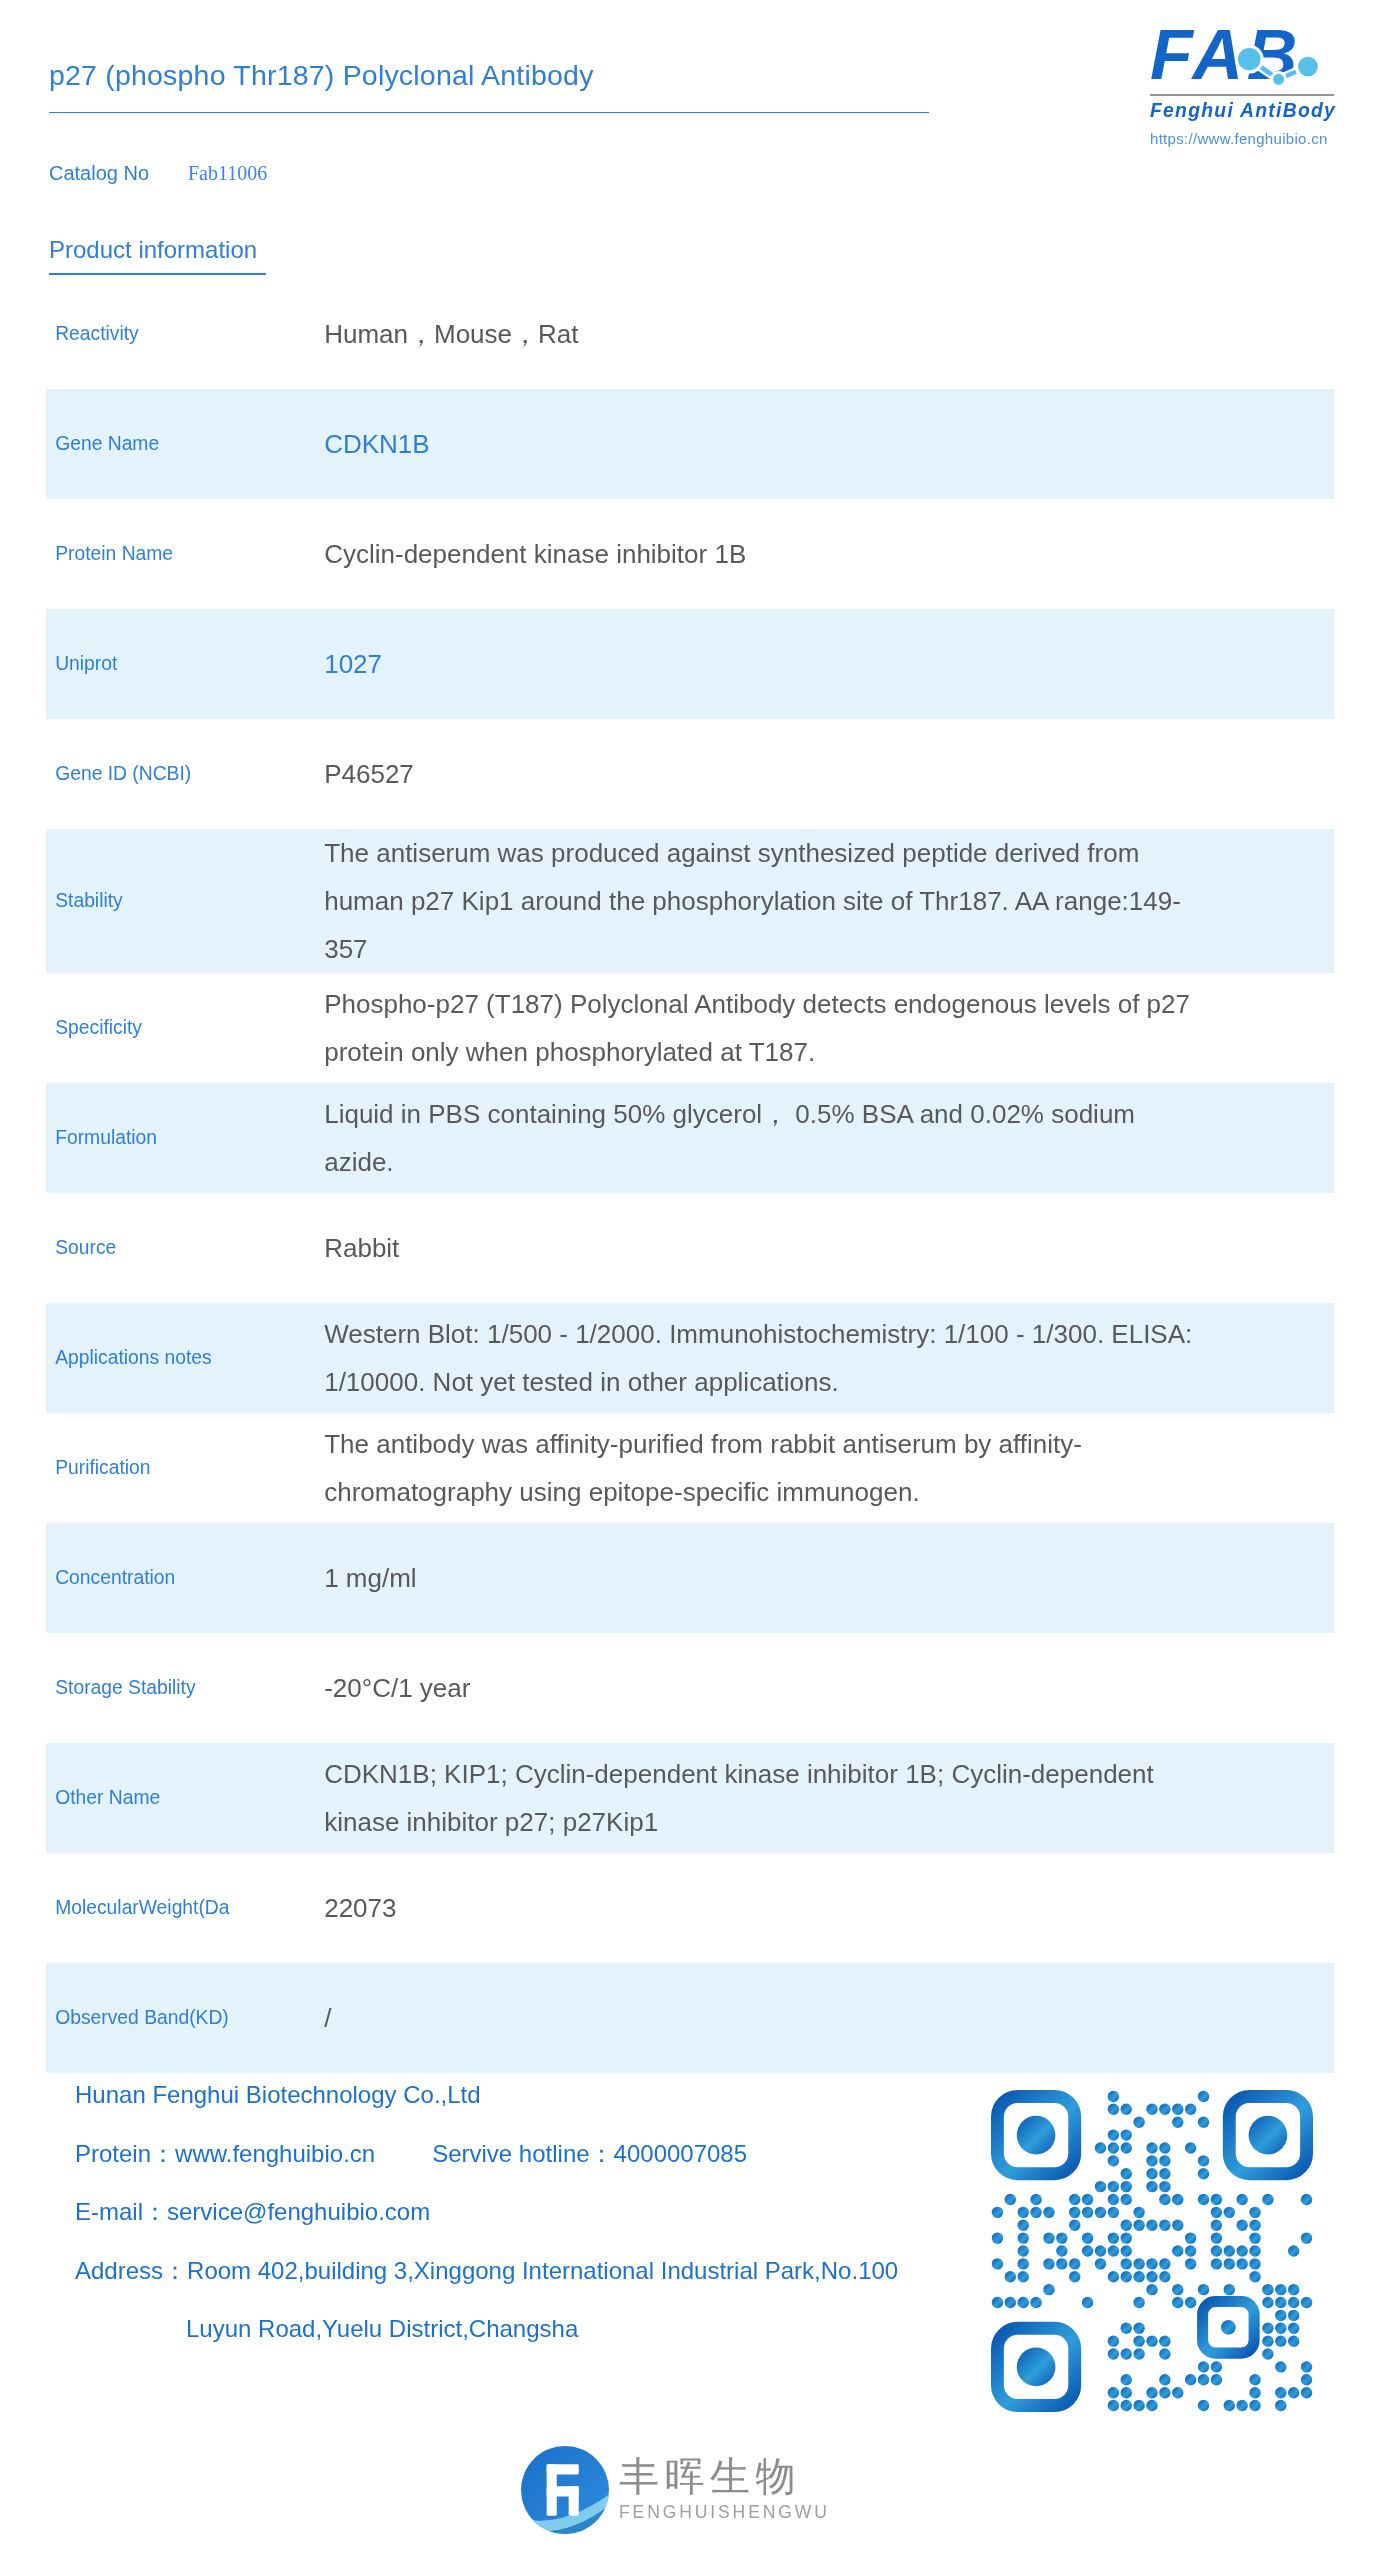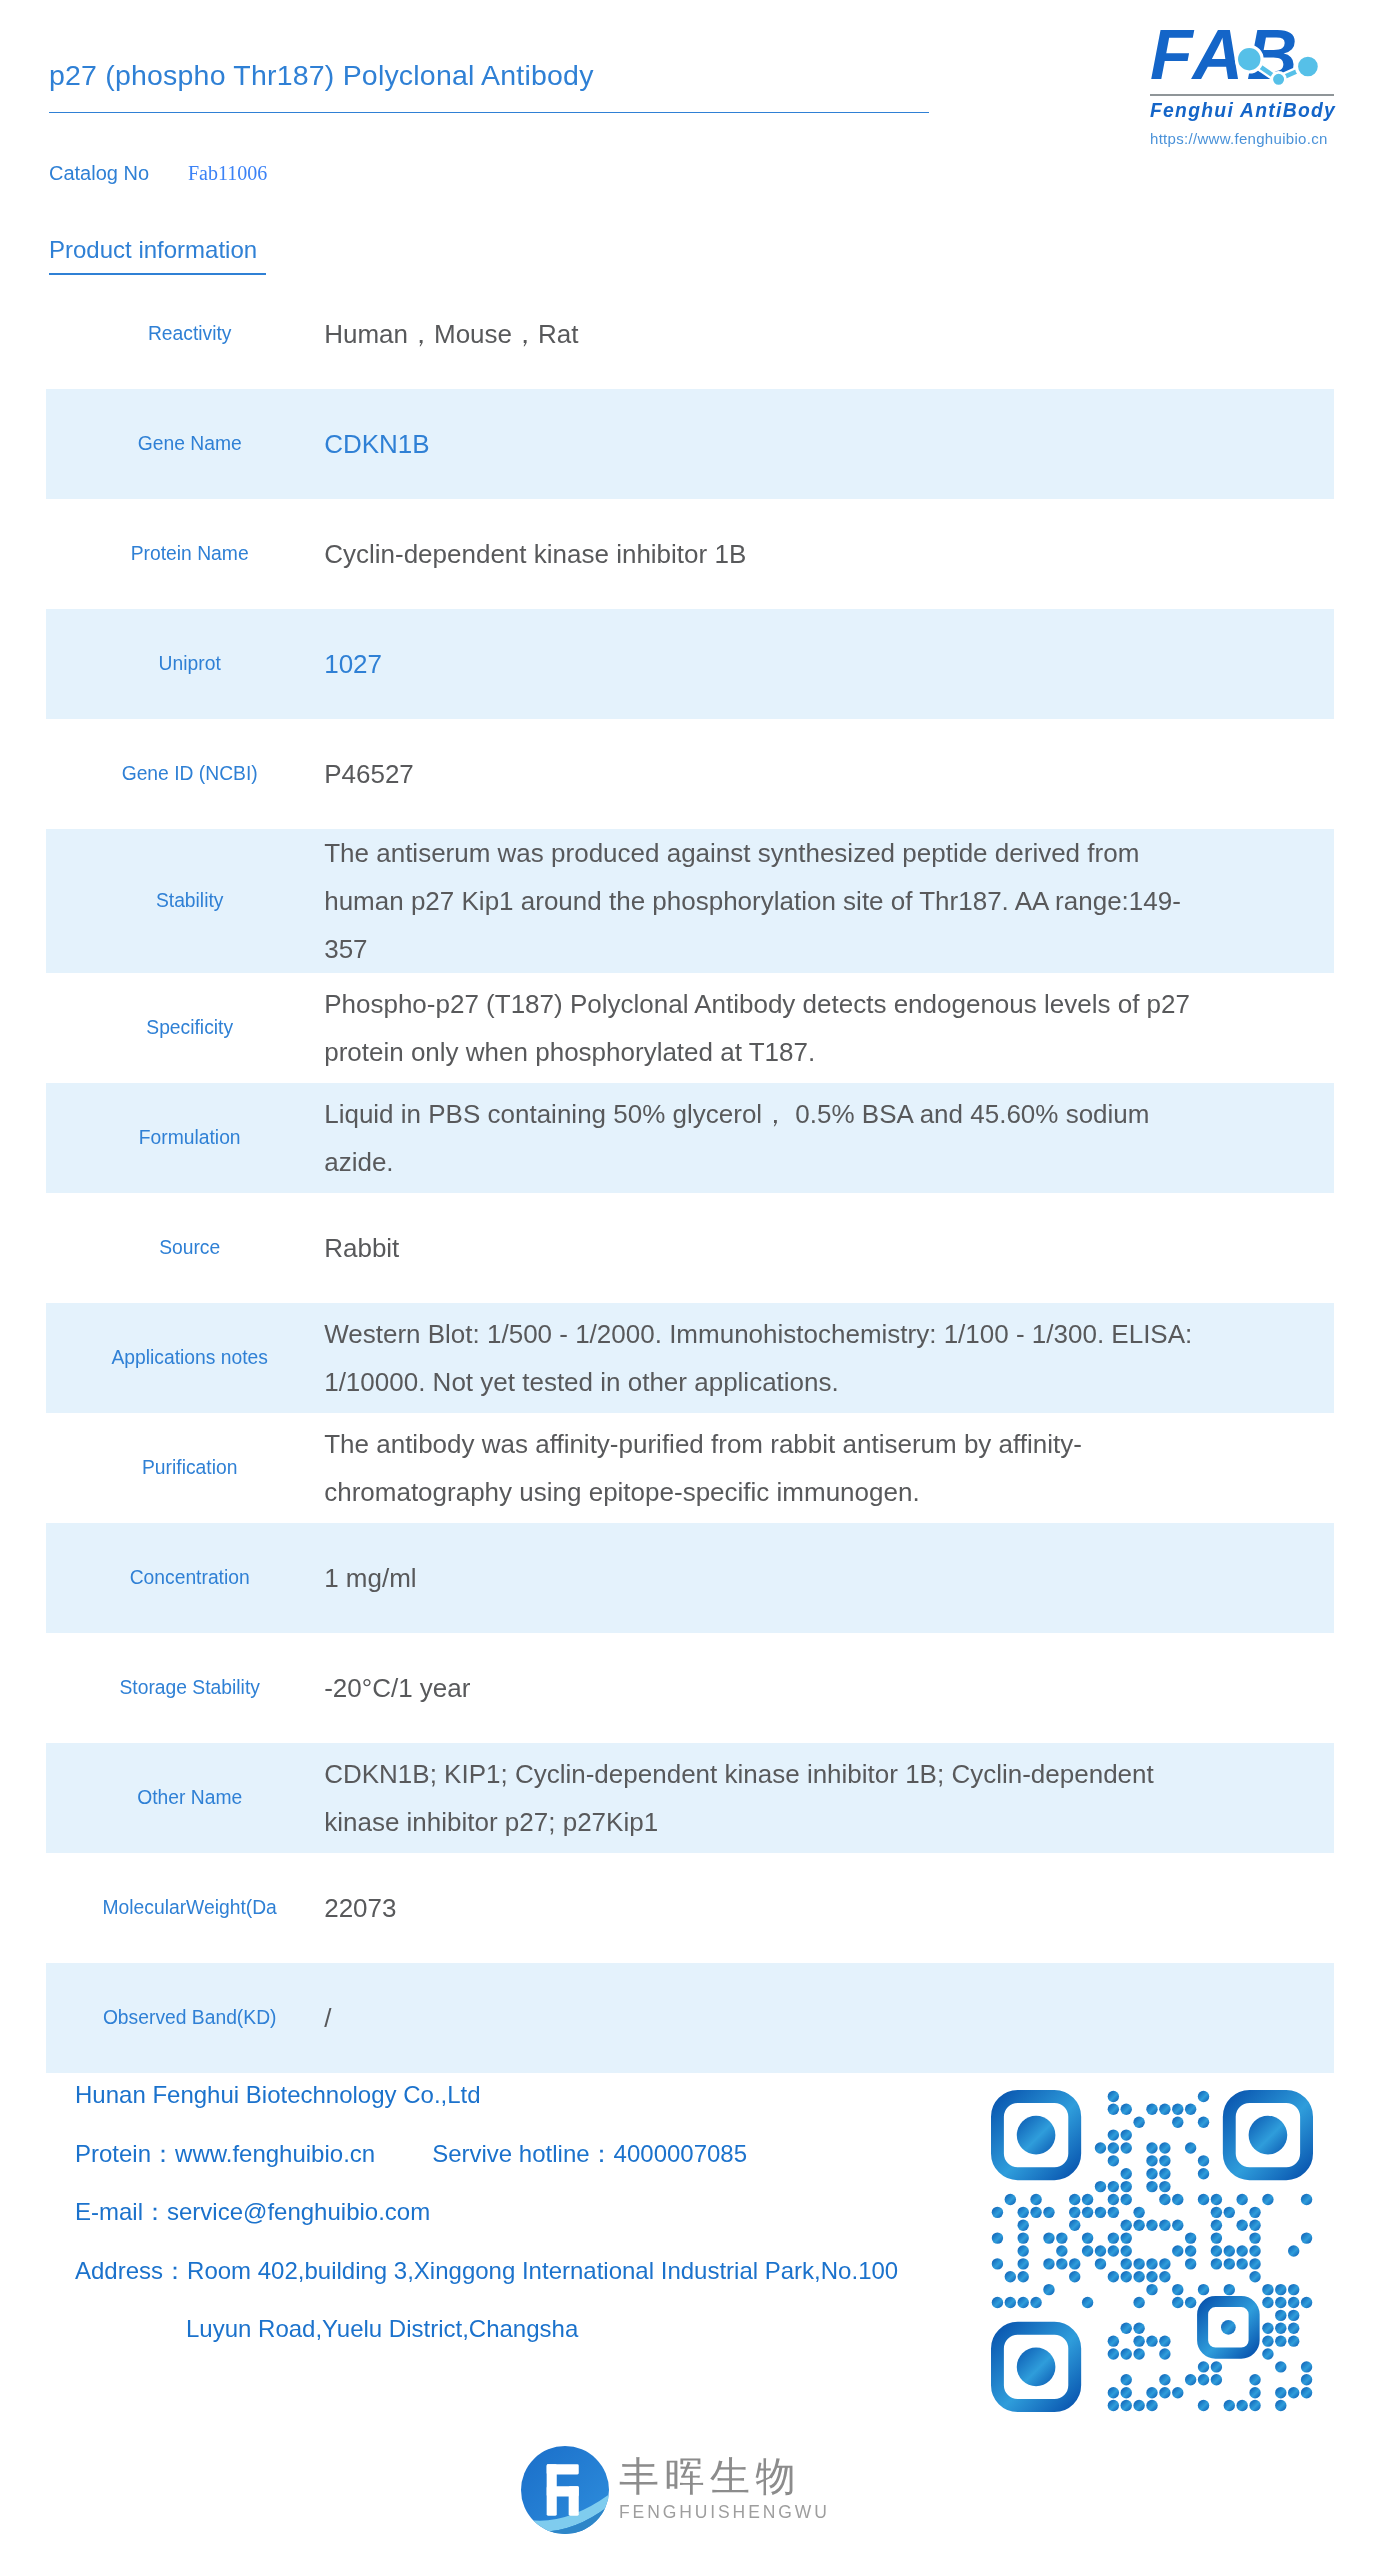--- a/index.html
+++ b/index.html
@@ -25,21 +25,21 @@
   .cat-label{color:#2f80d5;display:inline-block;width:139px;}
   .cat-value{color:#3b82f6;font-family:Liberation Serif, serif;}
 
   .section{position:absolute;left:49px;top:236px;margin:0;font-size:24px;font-weight:400;
            color:#2f80d5;border-bottom:2.8px solid #2f80d5;padding:0 9.2px 9.2px 0;}
 
   
   .ptable{position:absolute;left:46px;top:279px;width:1288px;}
   .row{display:flex;align-items:center;min-height:110px;background:#ffffff;}
   .row.hl{background:#e4f2fc;}
-  .cell.label{flex:none;width:269px;padding-left:9.2px;font-size:19.3px;color:#2f80d5;line-height:28px;text-align:center;}
+  .cell.label{flex:none;width:269px;padding-left:9.2px;font-size:19.3px;color:#2f80d5;line-height:28px;}
   .cell.value{font-size:26px;color:#58595b;line-height:48px;max-width:881px;}
   .cell.value.link{color:#2f80d5;}
 
   
   .foot{position:absolute;left:75px;top:2081px;width:911px;font-size:24px;color:#1b72cc;}
   .f-line{margin-bottom:30px;line-height:28.5px;}
   .hotline{margin-left:57px;}
   .addr2{margin-left:111px;}
 
   #qr{position:absolute;left:991px;top:2090px;}
@@ -106,21 +106,21 @@
       <div class="row hl">
       <div class="cell label">Stability</div>
       <div class="cell value">The antiserum was produced against synthesized peptide derived from human p27 Kip1 around the phosphorylation site of Thr187. AA range:149-357</div>
     </div>
       <div class="row">
       <div class="cell label">Specificity</div>
       <div class="cell value">Phospho-p27 (T187) Polyclonal Antibody detects endogenous levels of p27 protein only when phosphorylated at T187.</div>
     </div>
       <div class="row hl">
       <div class="cell label">Formulation</div>
-      <div class="cell value">Liquid in PBS containing 50% glycerol， 0.5% BSA and 45.60% sodium azide.</div>
+      <div class="cell value">Liquid in PBS containing 50% glycerol， 0.5% BSA and 0.02% sodium azide.</div>
     </div>
       <div class="row">
       <div class="cell label">Source</div>
       <div class="cell value">Rabbit</div>
     </div>
       <div class="row hl">
       <div class="cell label">Applications notes</div>
       <div class="cell value">Western Blot: 1/500 - 1/2000. Immunohistochemistry: 1/100 - 1/300. ELISA: 1/10000. Not yet tested in other applications.</div>
     </div>
       <div class="row">

